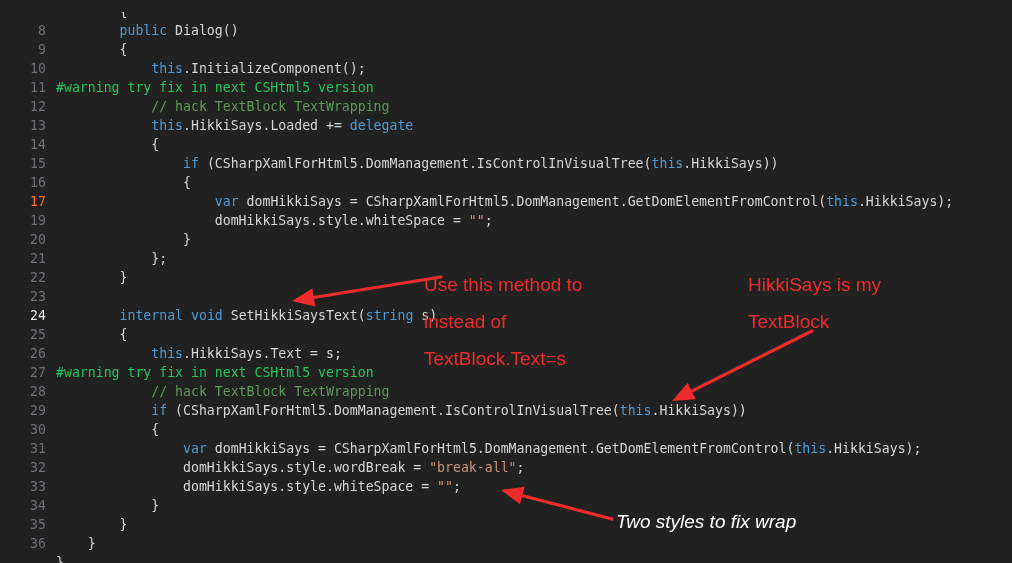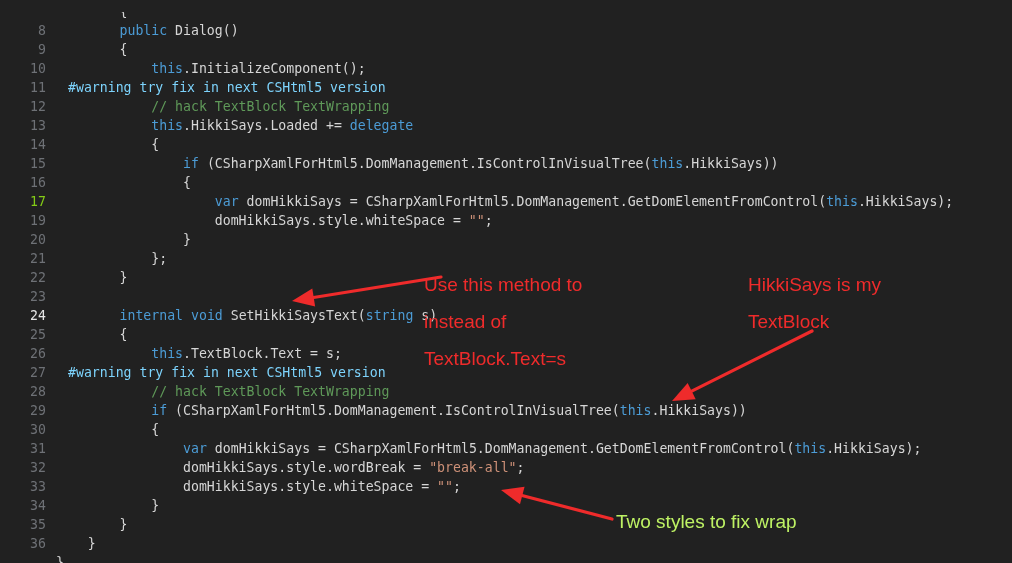--- a/index.html
+++ b/index.html
@@ -52,21 +52,21 @@
     display: inline-block;
     vertical-align: top;
     padding-left: 10px;
     color: #d6d6d6;
   }
 
   
   .tok-kw   { color: #4c9cd6; }
   .tok-cmt  { color: #5f9959; }
   .tok-str  { color: #ce9178; }
-  .tok-pp   { color: #7dd3fc; margin-left: 12px; }
+  .tok-pp   { color: #22c55e; }
   .tok-pl   { color: #d6d6d6; }
 
   
   #annotations {
     position: absolute;
     left: 0; top: 0;
     width: 1012px;
     height: 563px;
     pointer-events: none;
   }
@@ -98,29 +98,29 @@
       <div class="code-line" style="height: 19px; line-height: 19px; overflow: hidden; margin-top: -10px; clip-path: inset(10px 0px 0px);"><span class="gutter" style="color: rgb(110, 113, 118);"></span><span class="code-text"><span class="tok-pl">        {</span></span></div>
       <div class="code-line"><span class="gutter" style="color: rgb(110, 113, 118);">8</span><span class="code-text"><span class="tok-pl">        </span><span class="tok-kw">public</span><span class="tok-pl"> Dialog()</span></span></div>
       <div class="code-line"><span class="gutter" style="color: rgb(110, 113, 118);">9</span><span class="code-text"><span class="tok-pl">        {</span></span></div>
       <div class="code-line"><span class="gutter" style="color: rgb(110, 113, 118);">10</span><span class="code-text"><span class="tok-pl">            </span><span class="tok-kw">this</span><span class="tok-pl">.InitializeComponent();</span></span></div>
       <div class="code-line"><span class="gutter" style="color: rgb(110, 113, 118);">11</span><span class="code-text"><span class="tok-pp">#warning try fix in next CSHtml5 version</span></span></div>
       <div class="code-line"><span class="gutter" style="color: rgb(110, 113, 118);">12</span><span class="code-text"><span class="tok-pl">            </span><span class="tok-cmt">// hack TextBlock TextWrapping</span></span></div>
       <div class="code-line"><span class="gutter" style="color: rgb(110, 113, 118);">13</span><span class="code-text"><span class="tok-pl">            </span><span class="tok-kw">this</span><span class="tok-pl">.HikkiSays.Loaded += </span><span class="tok-kw">delegate</span></span></div>
       <div class="code-line"><span class="gutter" style="color: rgb(110, 113, 118);">14</span><span class="code-text"><span class="tok-pl">            {</span></span></div>
       <div class="code-line"><span class="gutter" style="color: rgb(110, 113, 118);">15</span><span class="code-text"><span class="tok-pl">                </span><span class="tok-kw">if</span><span class="tok-pl"> (CSharpXamlForHtml5.DomManagement.IsControlInVisualTree(</span><span class="tok-kw">this</span><span class="tok-pl">.HikkiSays))</span></span></div>
       <div class="code-line"><span class="gutter" style="color: rgb(110, 113, 118);">16</span><span class="code-text"><span class="tok-pl">                {</span></span></div>
-      <div class="code-line"><span class="gutter" style="color: #84cc16;">17</span><span class="code-text"><span class="tok-pl">                    </span><span class="tok-kw">var</span><span class="tok-pl"> domHikkiSays = CSharpXamlForHtml5.DomManagement.GetDomElementFromControl(</span><span class="tok-kw">this</span><span class="tok-pl">.HikkiSays);</span></span></div>
+      <div class="code-line"><span class="gutter" style="color: #f97316;">17</span><span class="code-text"><span class="tok-pl">                    </span><span class="tok-kw">var</span><span class="tok-pl"> domHikkiSays = CSharpXamlForHtml5.DomManagement.GetDomElementFromControl(</span><span class="tok-kw">this</span><span class="tok-pl">.HikkiSays);</span></span></div>
       <div class="code-line"><span class="gutter" style="color: rgb(110, 113, 118);">19</span><span class="code-text"><span class="tok-pl">                    domHikkiSays.style.whiteSpace = </span><span class="tok-str">""</span><span class="tok-pl">;</span></span></div>
       <div class="code-line"><span class="gutter" style="color: rgb(110, 113, 118);">20</span><span class="code-text"><span class="tok-pl">                }</span></span></div>
       <div class="code-line"><span class="gutter" style="color: rgb(110, 113, 118);">21</span><span class="code-text"><span class="tok-pl">            };</span></span></div>
       <div class="code-line"><span class="gutter" style="color: rgb(110, 113, 118);">22</span><span class="code-text"><span class="tok-pl">        }</span></span></div>
       <div class="code-line"><span class="gutter" style="color: rgb(110, 113, 118);">23</span><span class="code-text"><span class="tok-pl"></span></span></div>
       <div class="code-line"><span class="gutter" style="color: #e5e5e5;">24</span><span class="code-text"><span class="tok-pl">        </span><span class="tok-kw">internal</span><span class="tok-pl"> </span><span class="tok-kw">void</span><span class="tok-pl"> SetHikkiSaysText(</span><span class="tok-kw">string</span><span class="tok-pl"> s)</span></span></div>
       <div class="code-line"><span class="gutter" style="color: rgb(110, 113, 118);">25</span><span class="code-text"><span class="tok-pl">        {</span></span></div>
-      <div class="code-line"><span class="gutter" style="color: rgb(110, 113, 118);">26</span><span class="code-text"><span class="tok-pl">            </span><span class="tok-kw">this</span><span class="tok-pl">.TextBlock.Text = s;</span></span></div>
+      <div class="code-line"><span class="gutter" style="color: rgb(110, 113, 118);">26</span><span class="code-text"><span class="tok-pl">            </span><span class="tok-kw">this</span><span class="tok-pl">.HikkiSays.Text = s;</span></span></div>
       <div class="code-line"><span class="gutter" style="color: rgb(110, 113, 118);">27</span><span class="code-text"><span class="tok-pp">#warning try fix in next CSHtml5 version</span></span></div>
       <div class="code-line"><span class="gutter" style="color: rgb(110, 113, 118);">28</span><span class="code-text"><span class="tok-pl">            </span><span class="tok-cmt">// hack TextBlock TextWrapping</span></span></div>
       <div class="code-line"><span class="gutter" style="color: rgb(110, 113, 118);">29</span><span class="code-text"><span class="tok-pl">            </span><span class="tok-kw">if</span><span class="tok-pl"> (CSharpXamlForHtml5.DomManagement.IsControlInVisualTree(</span><span class="tok-kw">this</span><span class="tok-pl">.HikkiSays))</span></span></div>
       <div class="code-line"><span class="gutter" style="color: rgb(110, 113, 118);">30</span><span class="code-text"><span class="tok-pl">            {</span></span></div>
       <div class="code-line"><span class="gutter" style="color: rgb(110, 113, 118);">31</span><span class="code-text"><span class="tok-pl">                </span><span class="tok-kw">var</span><span class="tok-pl"> domHikkiSays = CSharpXamlForHtml5.DomManagement.GetDomElementFromControl(</span><span class="tok-kw">this</span><span class="tok-pl">.HikkiSays);</span></span></div>
       <div class="code-line"><span class="gutter" style="color: rgb(110, 113, 118);">32</span><span class="code-text"><span class="tok-pl">                domHikkiSays.style.wordBreak = </span><span class="tok-str">"break-all"</span><span class="tok-pl">;</span></span></div>
       <div class="code-line"><span class="gutter" style="color: rgb(110, 113, 118);">33</span><span class="code-text"><span class="tok-pl">                domHikkiSays.style.whiteSpace = </span><span class="tok-str">""</span><span class="tok-pl">;</span></span></div>
       <div class="code-line"><span class="gutter" style="color: rgb(110, 113, 118);">34</span><span class="code-text"><span class="tok-pl">            }</span></span></div>
       <div class="code-line"><span class="gutter" style="color: rgb(110, 113, 118);">35</span><span class="code-text"><span class="tok-pl">        }</span></span></div>
       <div class="code-line"><span class="gutter" style="color: rgb(110, 113, 118);">36</span><span class="code-text"><span class="tok-pl">    }</span></span></div>
@@ -138,16 +138,16 @@
           <polygon points="672,401 687.6524758424985,383.1114561800017 695.7023205614978,399.21114561800016" fill="#ef2b2b"></polygon>
         </g>
         <g>
           <line x1="612" y1="519" x2="519.0927108314428" y2="494.72692445145805" stroke="#ef2b2b" stroke-width="3.2" stroke-linecap="round"></line>
           <polygon points="501,490 524.5605325323457,486.8533657994166 520.0105517769315,504.2688093804846" fill="#ef2b2b"></polygon>
         </g>
       </svg>
 
     <div class="annot-text" id="annot-0" style="color: rgb(239, 43, 43);"><div>Use this method to</div><div>instead of</div><div>TextBlock.Text=s</div></div>
     <div class="annot-text" id="annot-1" style="color: rgb(239, 43, 43);"><div>HikkiSays is my</div><div>TextBlock</div></div>
-    <div class="annot-text" id="annot-2" style="color: #bef264;"><div>Two styles to fix wrap</div></div>
+    <div class="annot-text" id="annot-2" style="color: #ffffff; font-style: italic;"><div>Two styles to fix wrap</div></div>
   </div>
 
 </div>
 
 </body></html>

